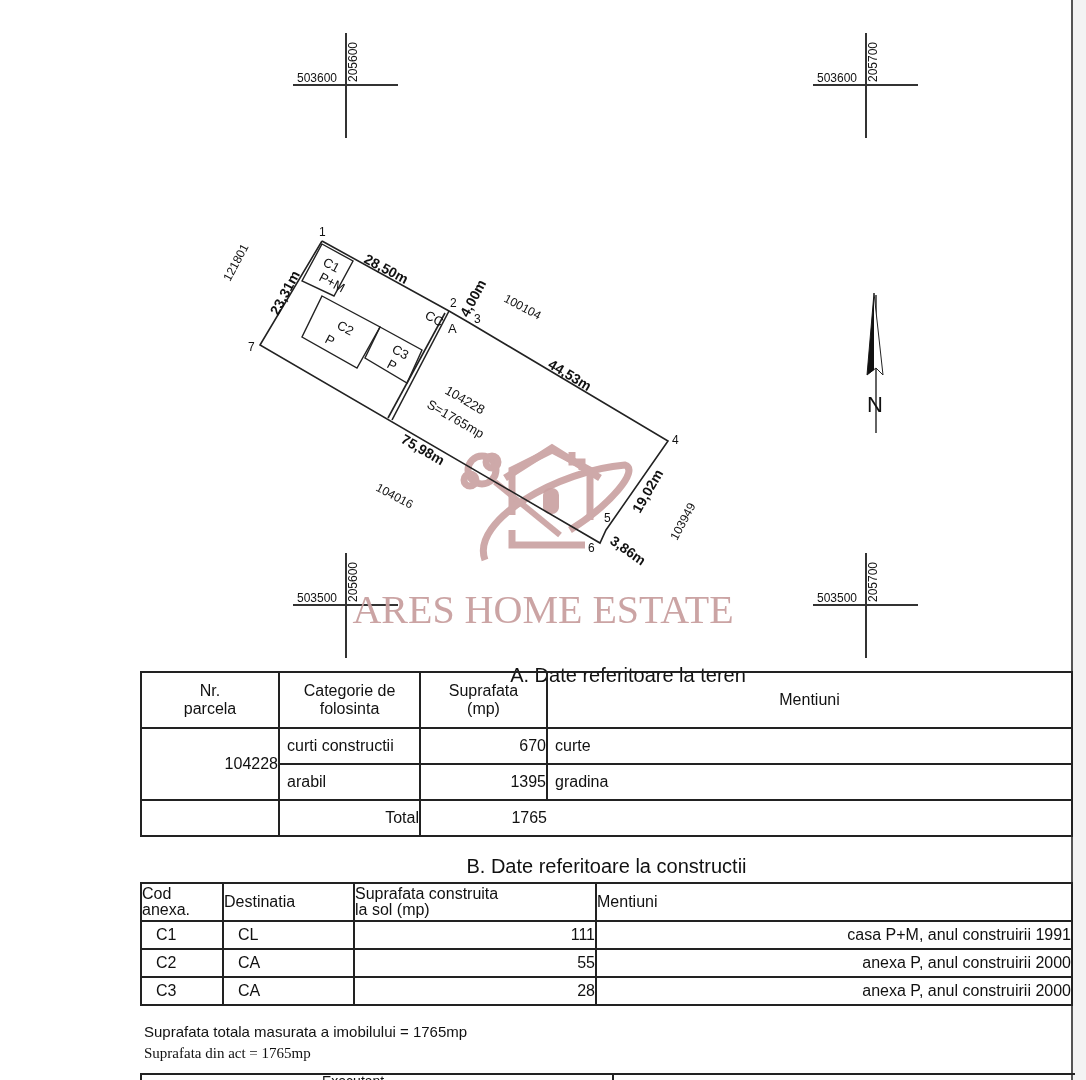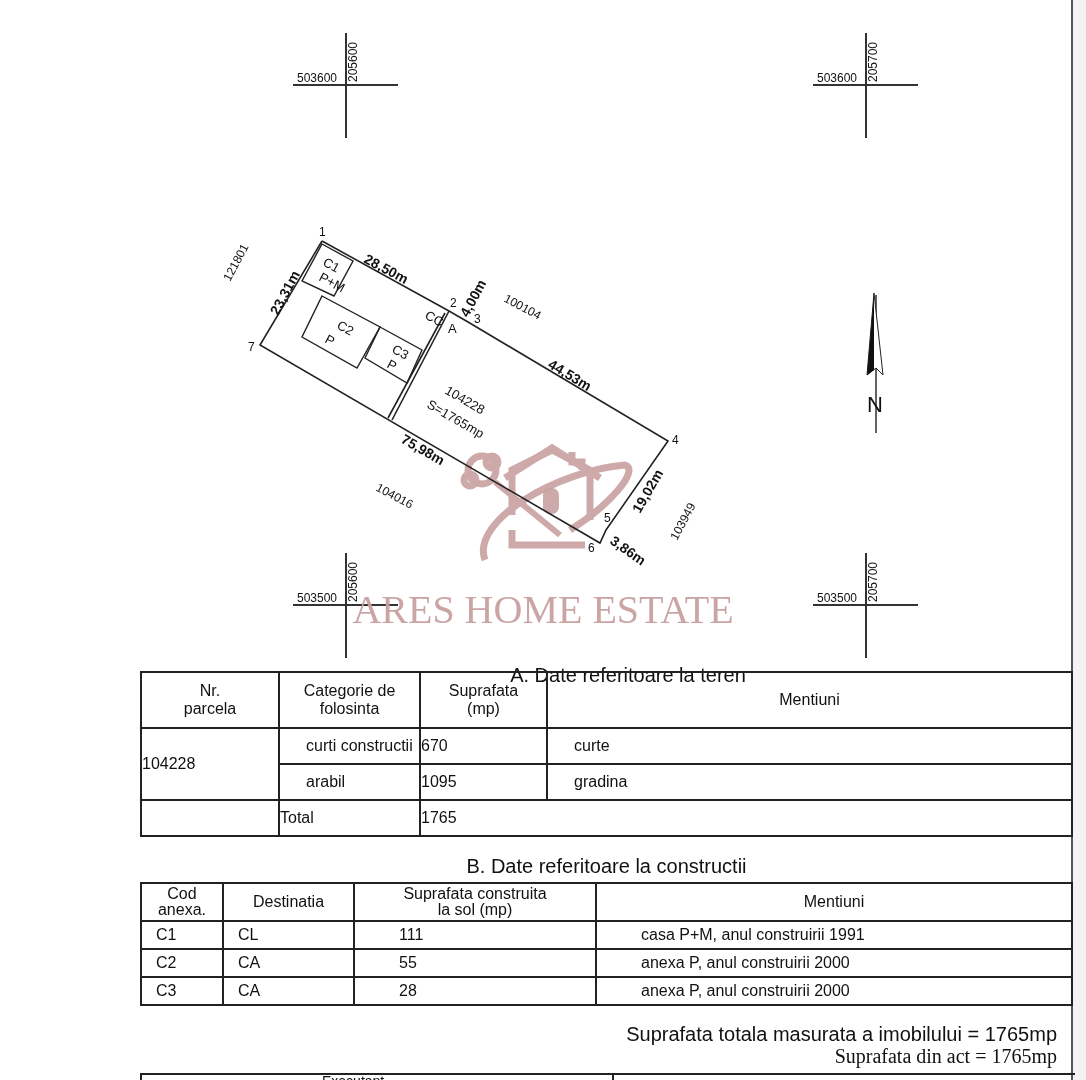--- a/index.html
+++ b/index.html
@@ -9,26 +9,26 @@
   .page-gutter { position: absolute; left: 1073px; top: 0; width: 13px; height: 1080px; background: #f3f3f3; }
   svg.plan { position: absolute; left: 0; top: 0; }
   .plan text { font-family: "Liberation Sans", sans-serif; fill: #111; }
   .section-title { position: absolute; font-size: 20px; text-align: center; color: #111; }
   table { border-collapse: collapse; position: absolute; font-size: 16px; }
   td, th { border: 2px solid #222; font-weight: normal; padding: 0; }
   .tA { left: 140px; top: 671px; width: 933px; }
   .tB { left: 140px; top: 882px; width: 933px; }
   .tA th { height: 54px; line-height: 18px; text-align: center; }
   .tA td { height: 34px; }
-  .c { text-align: left; margin-left: 12px; }
-  .l { text-align: left; padding-left: 26px; }
-  .tB th { height: 36px; line-height: 16px; text-align: center; }
+  .c { text-align: right; margin-left: 12px; }
+  .l { text-align: left; padding-left: 7px; }
+  .tB th { height: 36px; line-height: 16px; text-align: left; }
   .tB td { height: 26px; padding-left: 44px; }
   .tB td.l { padding-left: 14px; }
-  .summary { position: absolute; left: 124px; width: 933px; text-align: right; font-size: 20px; }
+  .summary { position: absolute; left: 144px; width: 933px; text-align: left; font-size: 15px; }
   .exec-table { position: absolute; left: 140px; top: 1073px; width: 933px; height: 20px;
                 border-top: 2px solid #222; border-left: 2px solid #222; }
   .exec-divider { position: absolute; left: 470px; top: 0; width: 2px; height: 20px; background: #222; }
   .exec-label { position: absolute; left: 180px; top: -2px; font-size: 14px; }
 </style>
 </head>
 <body>
 
 <div class="page-edge"></div>
 <div class="page-gutter"></div>
@@ -163,21 +163,21 @@
     <th>Mentiuni</th>
   </tr>
   <tr>
     <td class="c" rowspan="2">104228</td>
     <td class="l">curti constructii</td>
     <td class="c">670</td>
     <td class="l">curte</td>
   </tr>
   <tr>
     <td class="l">arabil</td>
-    <td class="c">1095</td>
+    <td class="c">1395</td>
     <td class="l">gradina</td>
   </tr>
   <tr>
     <td></td>
     <td class="c">Total</td>
     <td class="c" style="border-right:none;">1765</td>
     <td style="border-left:none;"></td>
   </tr>
 </tbody>
   </table>

